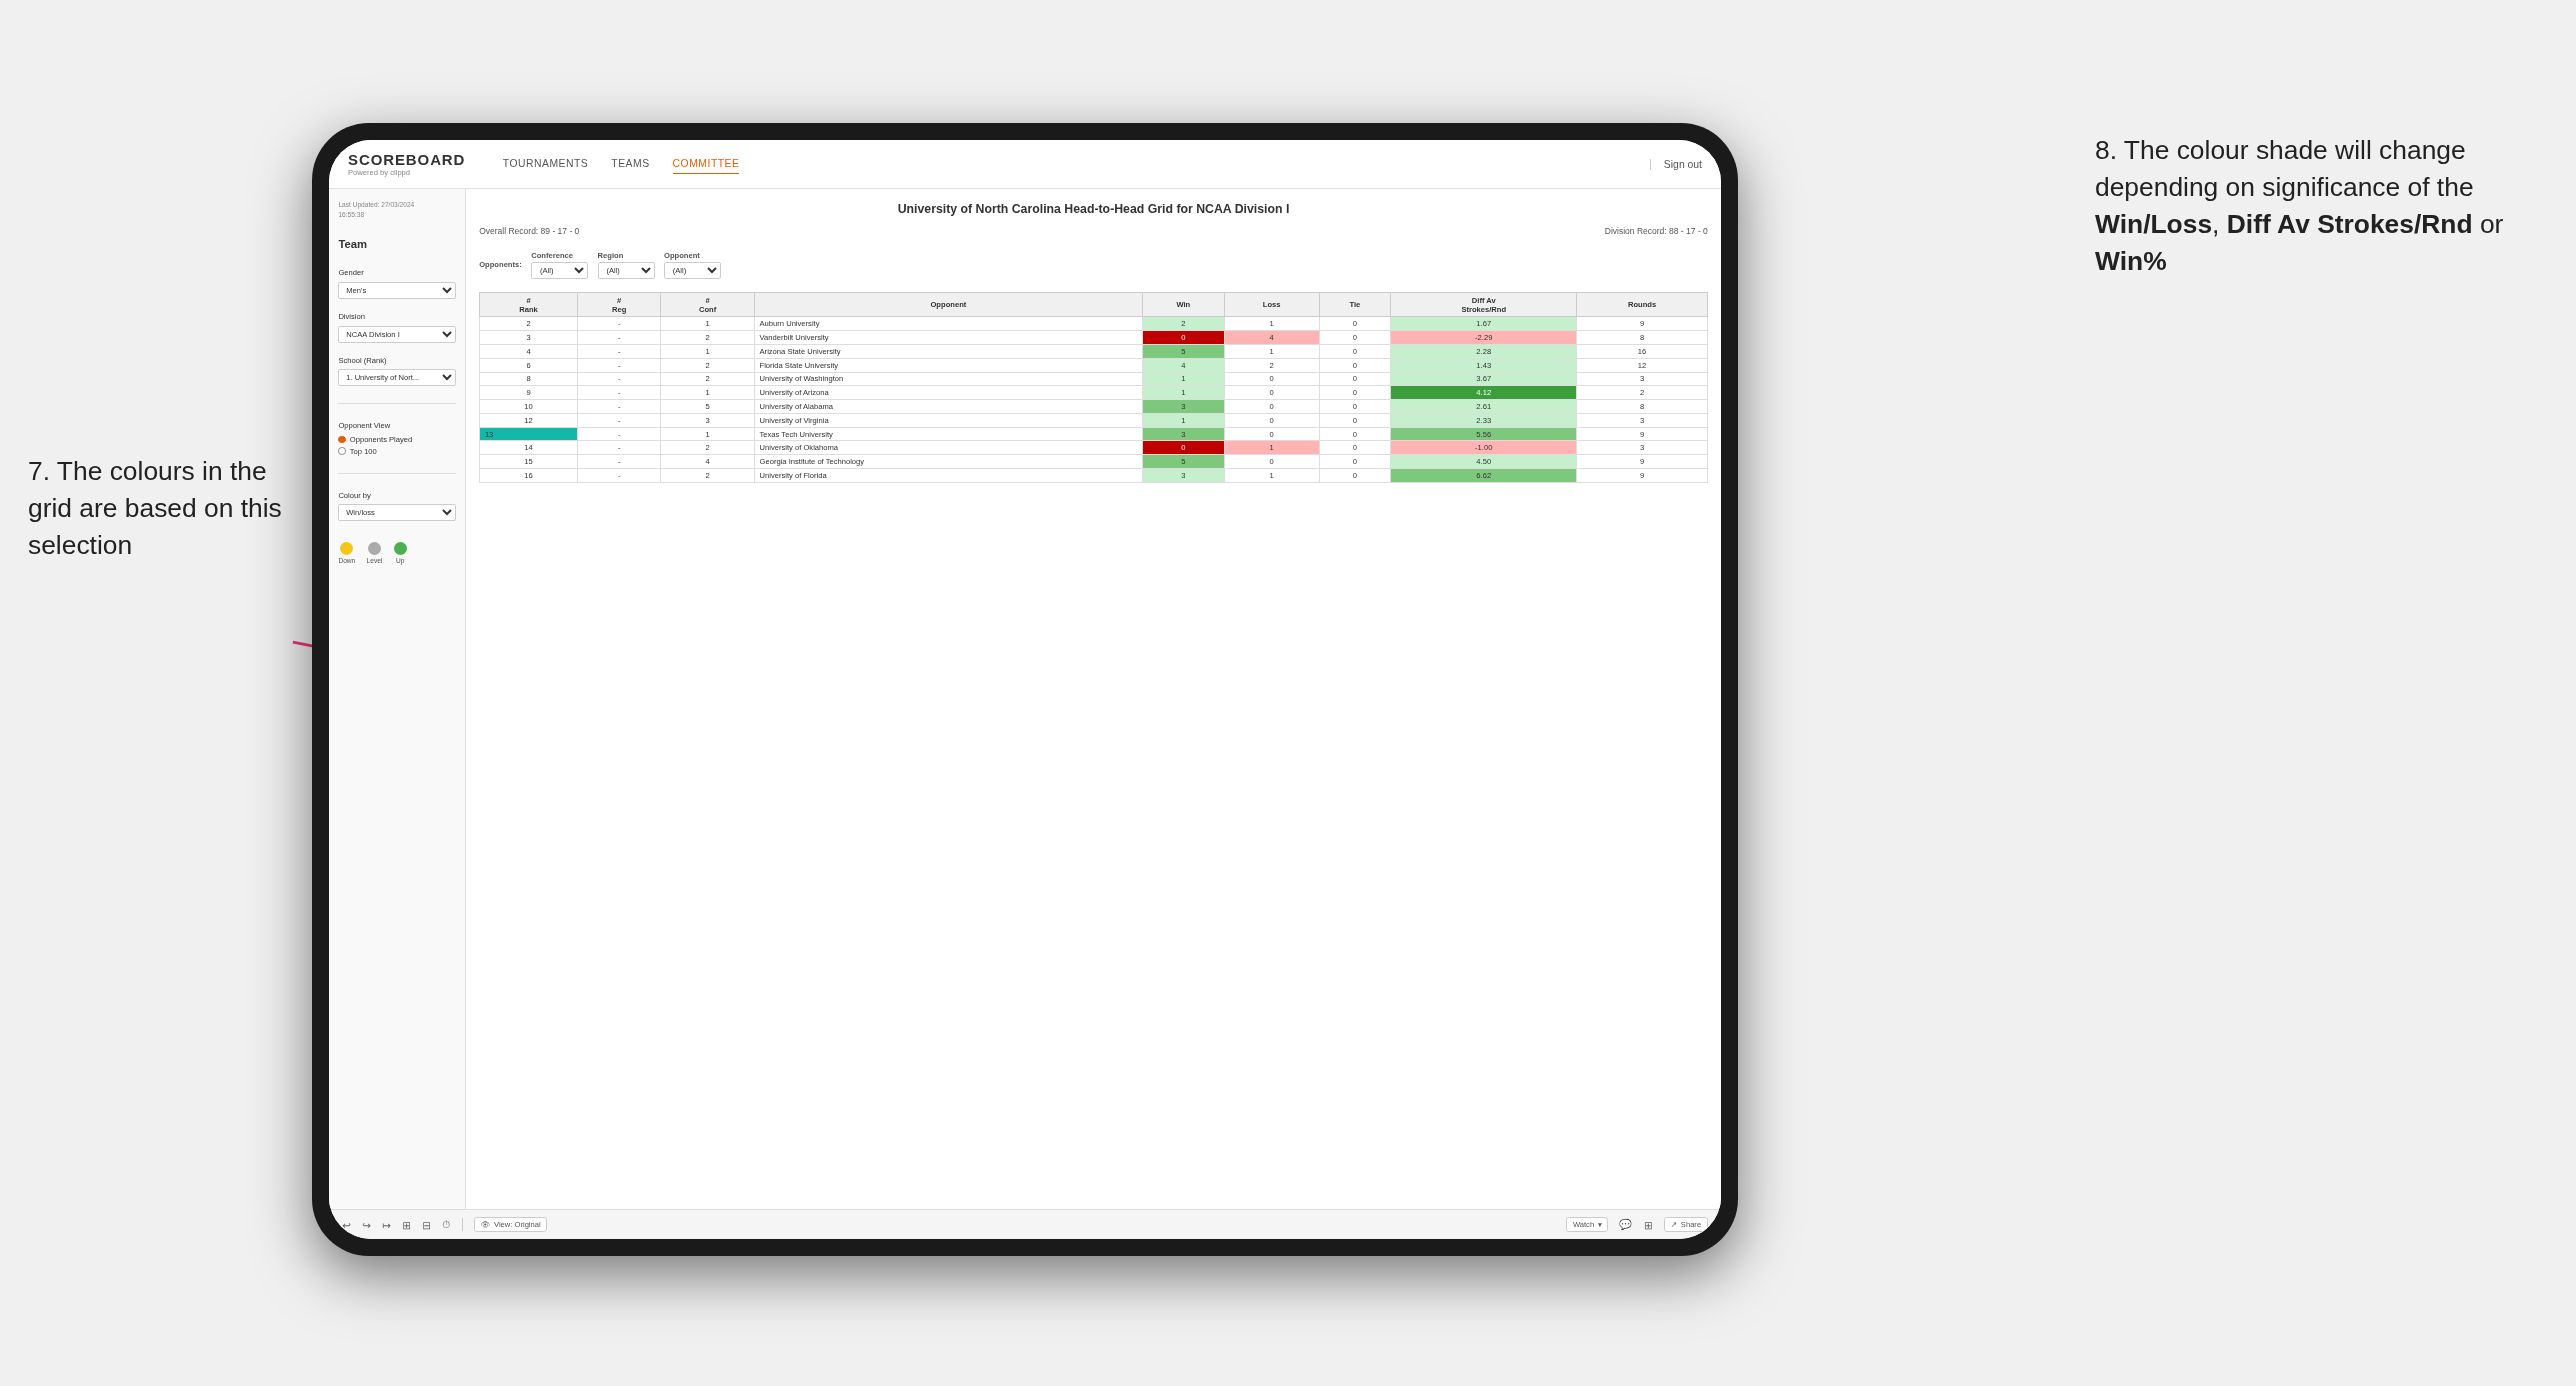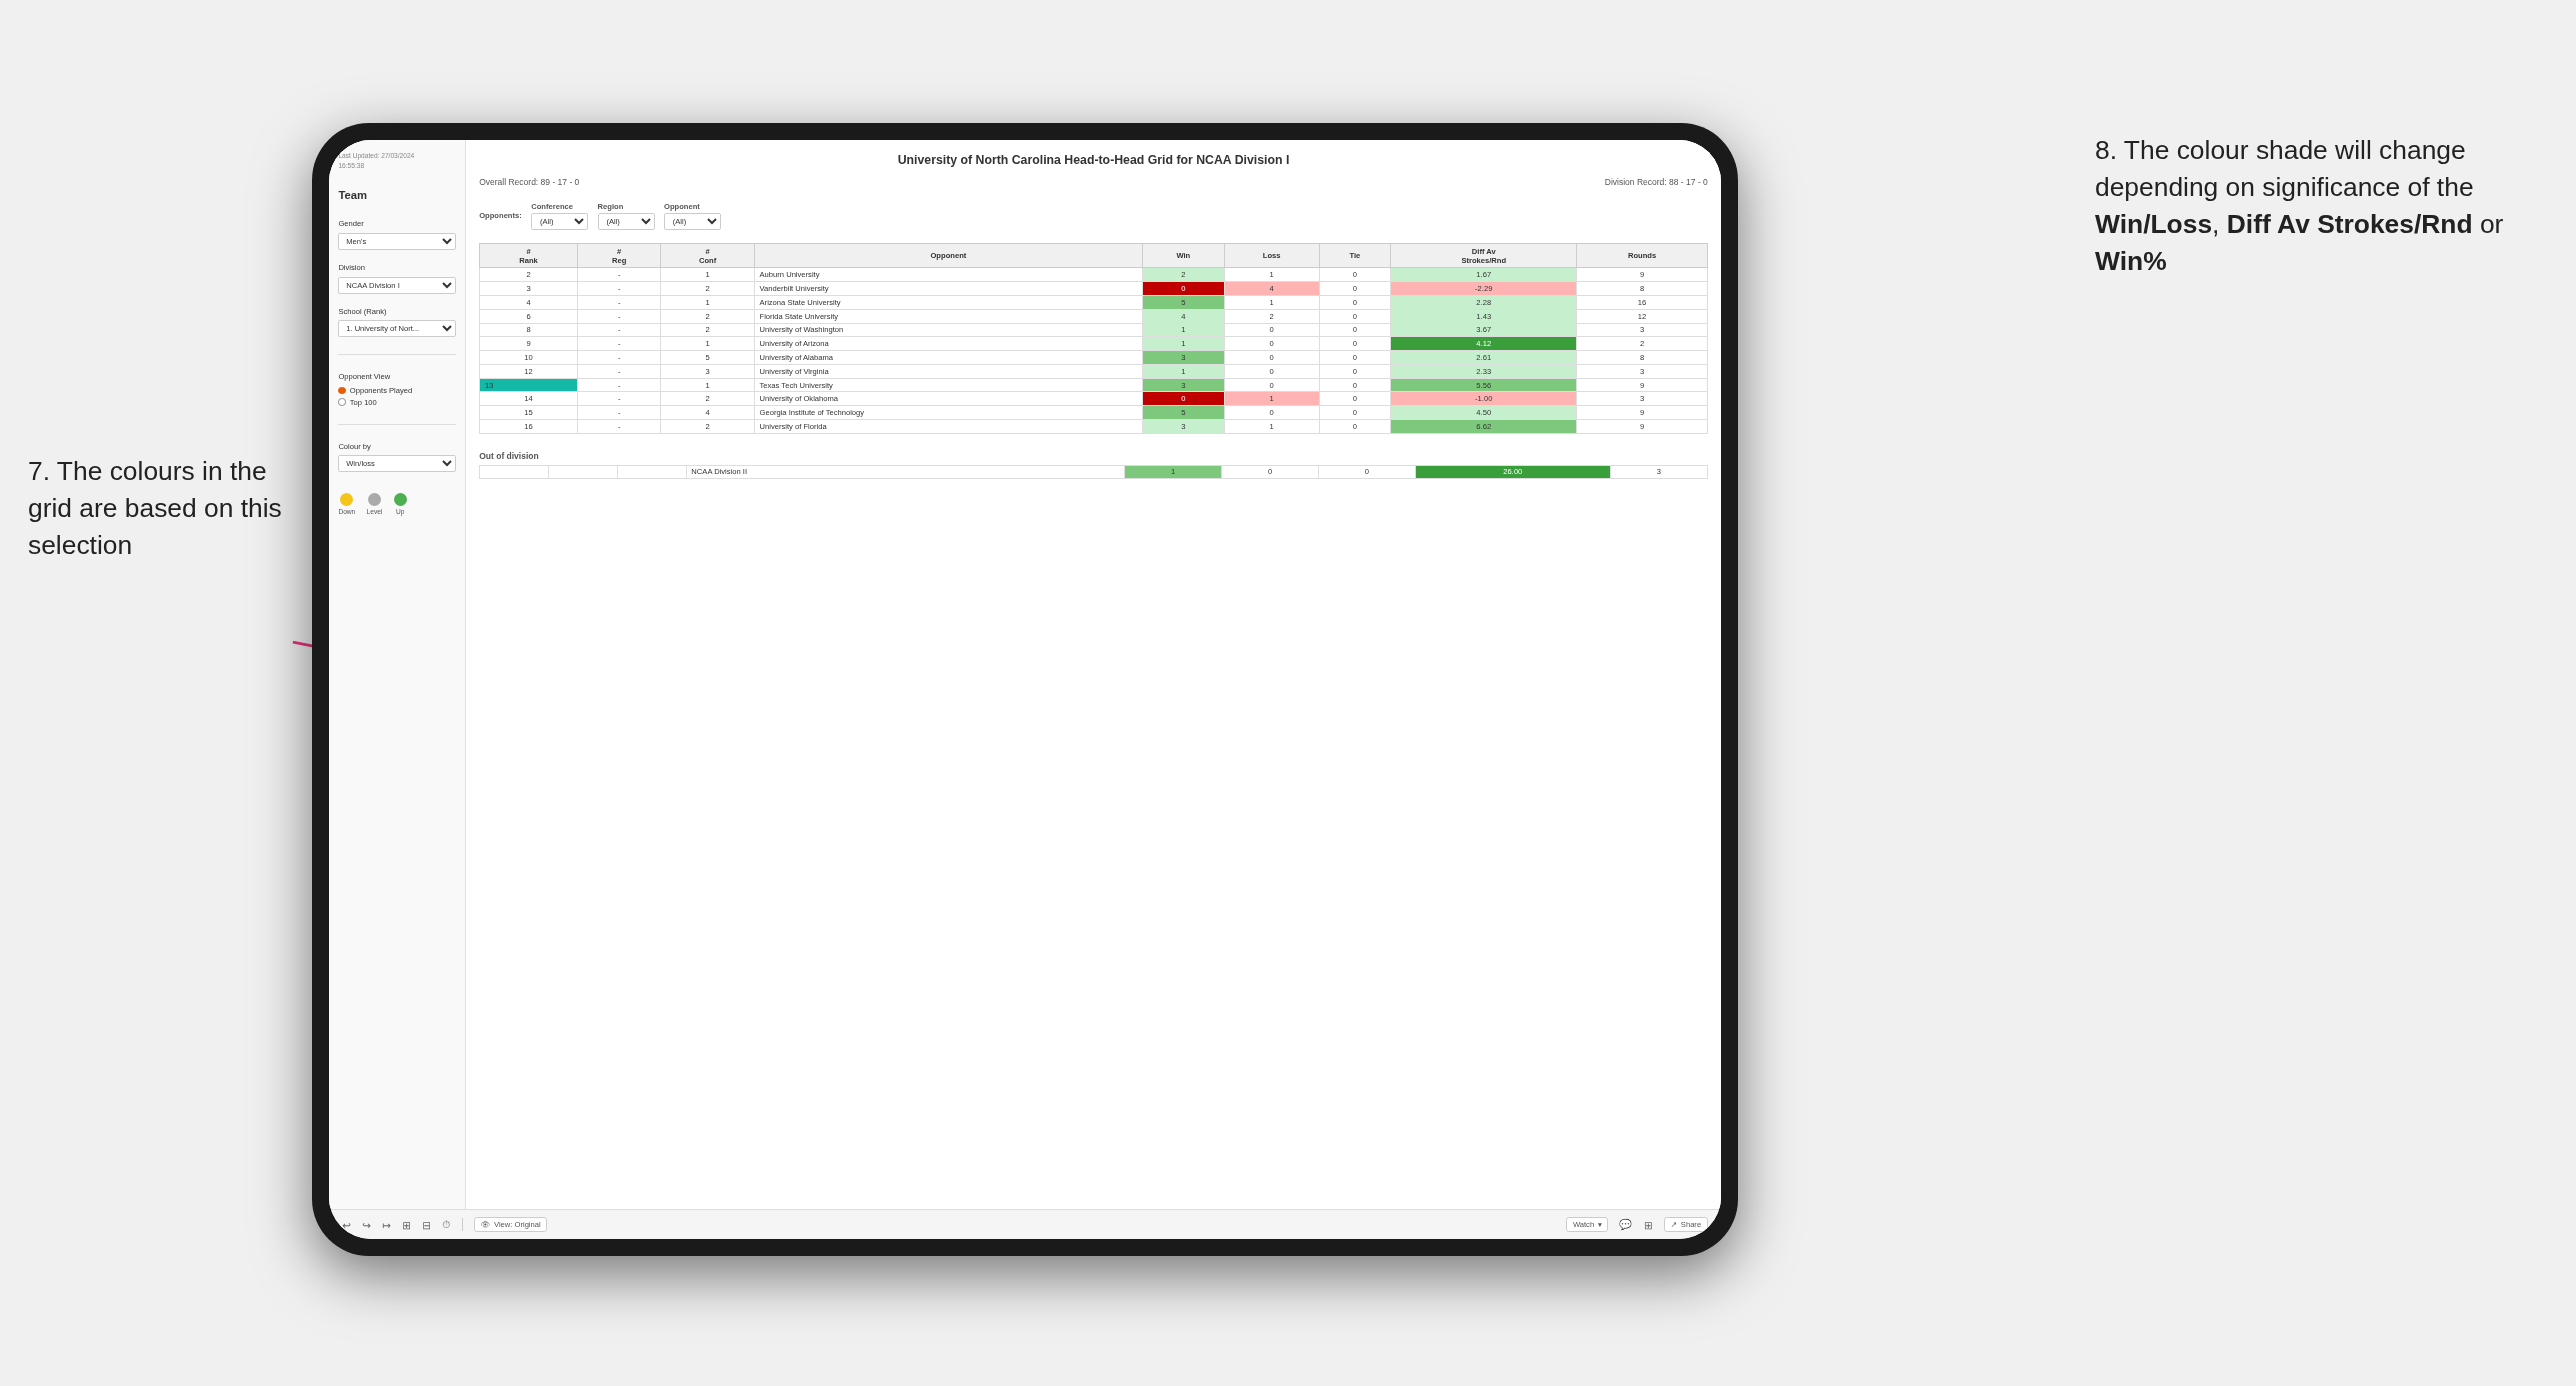--- a/index.html
+++ b/index.html
@@ -394,20 +394,32 @@
   </defs>
 
   <line x1="310" y1="680" x2="665" y2="750" stroke="#e8357a" stroke-width="3" marker-end="url(#arrowhead)"></line>
 
   <line x1="1840" y1="500" x2="1270" y2="610" stroke="#e8357a" stroke-width="3" marker-end="url(#arrowhead)"></line>
 </svg>
 
 <div class="tablet">
   <div class="tablet-screen">
 
+    <div class="top-nav">
+      <div class="logo-area">
+        <span class="logo-title">SCOREBOARD</span>
+        <span class="logo-sub">Powered by clippd</span>
+      </div>
+      <div class="nav-links">
+        <span class="nav-link">TOURNAMENTS</span>
+        <span class="nav-link">TEAMS</span>
+        <span class="nav-link active">COMMITTEE</span>
+      </div>
+      <span class="sign-out">Sign out</span>
+    </div>
 
 
     <div class="main-content">
 
       <div class="sidebar">
         <div class="last-updated">
           <span>Last Updated: 27/03/2024</span><br>
           <span>16:55:38</span>
         </div>
 
@@ -653,38 +665,20 @@
                 <td style="background-color: rgb(255, 255, 255); color: rgb(51, 51, 51); text-align: left;">University of Florida</td>
                 <td style="background-color: rgb(198, 239, 206); color: rgb(51, 51, 51); text-align: center;">3</td>
                 <td style="background-color: rgb(255, 255, 255); color: rgb(51, 51, 51); text-align: center;">1</td>
                 <td style="background-color: rgb(255, 255, 255); color: rgb(51, 51, 51); text-align: center;">0</td>
                 <td style="background-color: rgb(125, 200, 125); color: rgb(51, 51, 51); text-align: center;">6.62</td>
                 <td style="background-color: rgb(255, 255, 255); color: rgb(51, 51, 51); text-align: center;">9</td>
               </tr>
             </tbody>
         </table>
 
-        <div class="out-of-division">
-          <div class="out-of-division-label">Out of division</div>
-          <table class="h2h-table">
-            <tbody id="out-of-division-body">
-            <tr>
-                  <td style="background-color: rgb(255, 255, 255); color: rgb(51, 51, 51); text-align: center;"></td>
-                  <td style="background-color: rgb(255, 255, 255); color: rgb(51, 51, 51); text-align: center;"></td>
-                  <td style="background-color: rgb(255, 255, 255); color: rgb(51, 51, 51); text-align: center;"></td>
-                  <td style="background-color: rgb(255, 255, 255); color: rgb(51, 51, 51); text-align: left;">NCAA Division II</td>
-                  <td style="background-color: rgb(125, 200, 125); color: rgb(51, 51, 51); text-align: center;">1</td>
-                  <td style="background-color: rgb(255, 255, 255); color: rgb(51, 51, 51); text-align: center;">0</td>
-                  <td style="background-color: rgb(255, 255, 255); color: rgb(51, 51, 51); text-align: center;">0</td>
-                  <td style="background-color: rgb(58, 158, 58); color: rgb(255, 255, 255); text-align: center;">26.00</td>
-                  <td style="background-color: rgb(255, 255, 255); color: rgb(51, 51, 51); text-align: center;">3</td>
-                </tr>
-              </tbody>
-          </table>
-        </div>
       </div>
     </div>
 
     <div class="bottom-toolbar">
       <span class="toolbar-icon">↩</span>
       <span class="toolbar-icon">↪</span>
       <span class="toolbar-icon">↦</span>
       <span class="toolbar-icon">⊞</span>
       <span class="toolbar-icon">⊟</span>
       <span class="toolbar-icon">⏱</span>

